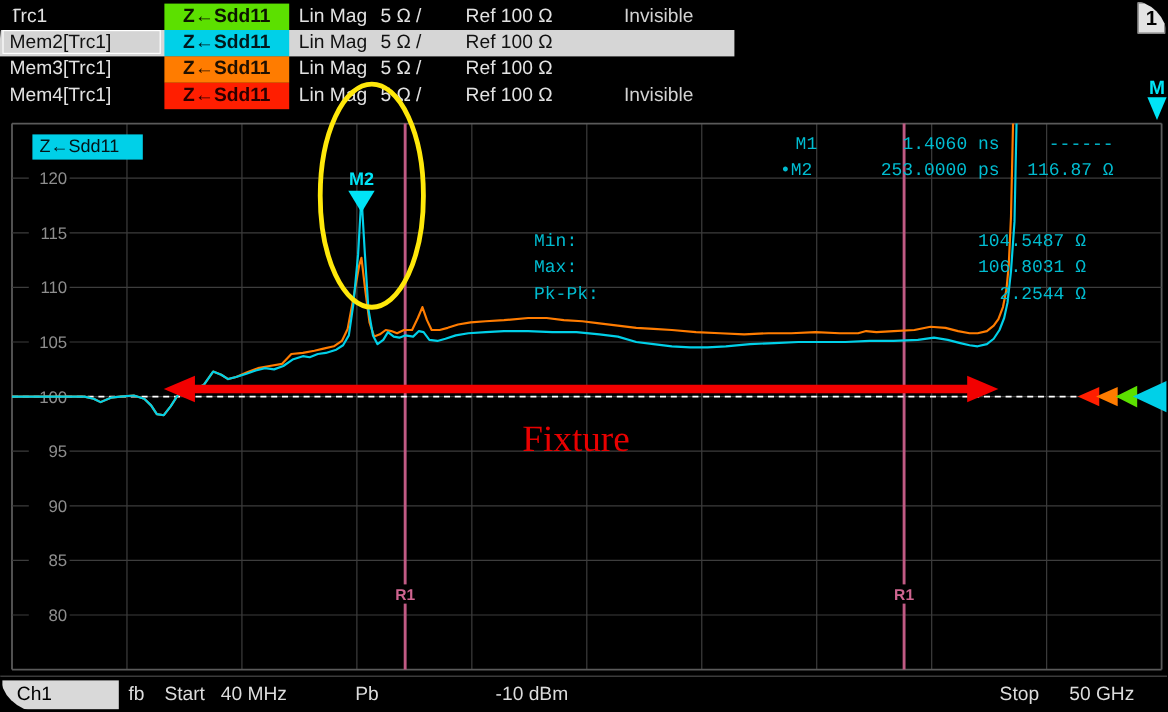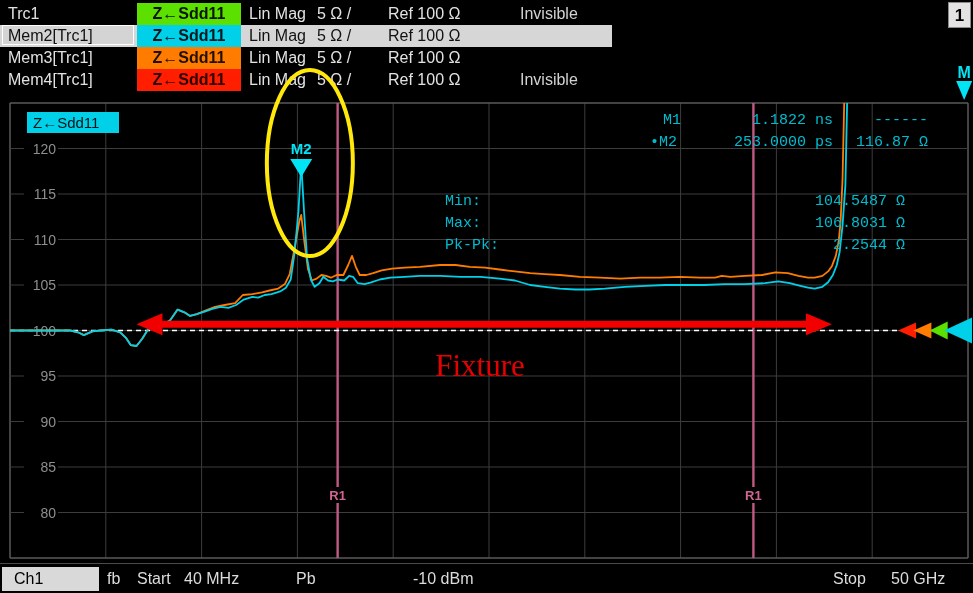--- a/index.html
+++ b/index.html
@@ -1,17 +1,17 @@
 <!DOCTYPE html>
 <html><head>
 <meta charset="utf-8">
 <style>
   html,body{margin:0;padding:0;background:#000;}
   .screen{position:relative;width:973px;height:593px;background:#000;overflow:hidden;
-          font-family:"Liberation Sans",sans-serif;}
+          font-family:"Liberation Sans",sans-serif;border-radius:32px;}
   .abs{position:absolute;}
   
   .trace-row{position:absolute;left:0;width:660px;height:22px;line-height:22px;font-size:16px;color:#e2e2e2;}
   .row-hl-bar{position:absolute;top:25px;left:0;width:612px;height:22px;background:#d6d6d6;}
   .t-name{position:absolute;left:8px;}
   .t-name-sel{position:absolute;left:2px;width:132px;height:20px;line-height:20px;background:#d4d4d4;
               border:1px solid #ffffff;color:#111;padding-left:5px;box-sizing:border-box;}
   .t-meas{position:absolute;left:137px;width:104px;text-align:center;color:#0c1400;font-weight:bold;}
   .t-fmt{position:absolute;left:249px;}
   .t-scale{position:absolute;left:317px;}
@@ -141,21 +141,21 @@
       <ellipse cx="309.854" cy="163.05999999999995" rx="43" ry="93" fill="none" stroke="#ffe80a" stroke-width="4"></ellipse>
       <line x1="160.45600000000002" y1="324.13" x2="807.9639999999999" y2="324.13" stroke="#f20000" stroke-width="7"></line>
       <polygon points="136.45600000000002,324.13 162.45600000000002,313.13 162.45600000000002,335.13" fill="#f20000"></polygon>
       <polygon points="831.9639999999999,324.13 805.9639999999999,313.13 805.9639999999999,335.13" fill="#f20000"></polygon>
     </svg>
 
   <div class="plot-tab">Z←Sdd11</div>
   <div class="win-num">1</div>
 
   <div class="abs cyan-txt" style="left:663px;top:111px">M1</div>
-  <div class="abs cyan-txt r-align" style="left:690px;top:111px;width:143px">1.1822 ns</div>
+  <div class="abs cyan-txt r-align" style="left:690px;top:111px;width:143px">1.4060 ns</div>
   <div class="abs cyan-txt r-align" style="left:836px;top:111px;width:92px">------</div>
 
   <div class="abs cyan-txt" style="left:650px;top:133px">•M2</div>
   <div class="abs cyan-txt r-align" style="left:690px;top:133px;width:143px">253.0000 ps</div>
   <div class="abs cyan-txt r-align" style="left:836px;top:133px;width:92px">116.87 Ω</div>
 
   <div class="abs cyan-txt" style="left:445px;top:192px">Min:</div>
   <div class="abs cyan-txt r-align" style="left:748px;top:192px;width:157px">104.5487 Ω</div>
   <div class="abs cyan-txt" style="left:445px;top:214px">Max:</div>
   <div class="abs cyan-txt r-align" style="left:748px;top:214px;width:157px">106.8031 Ω</div>

